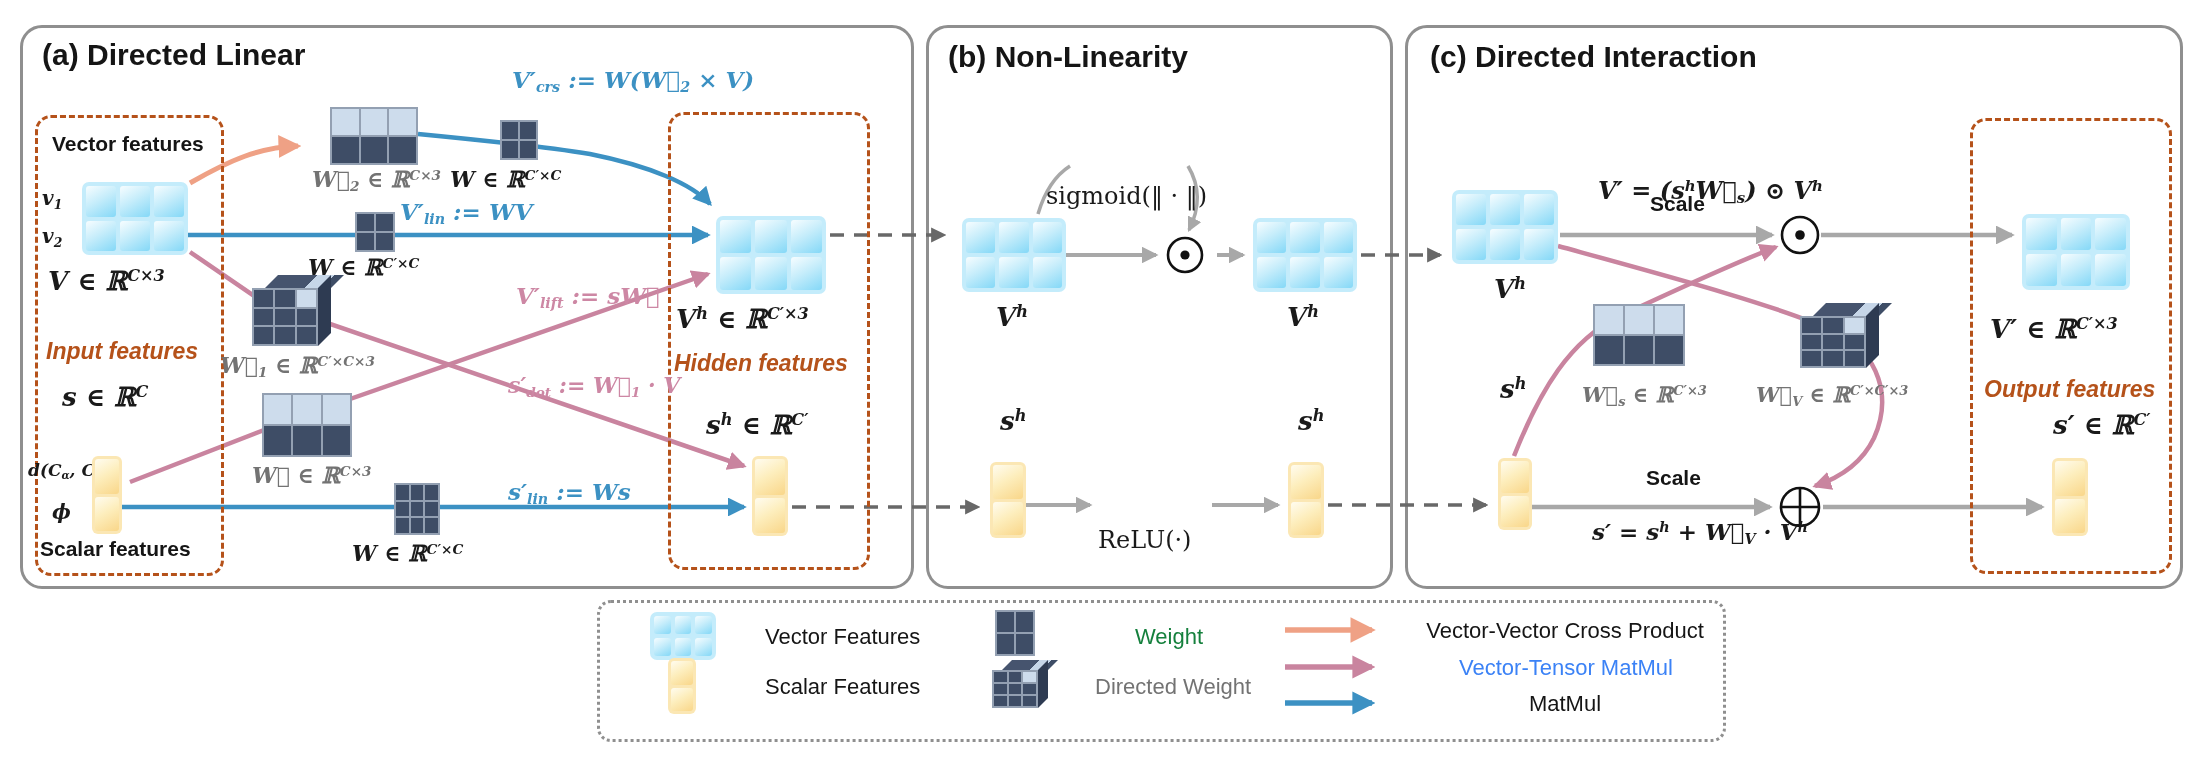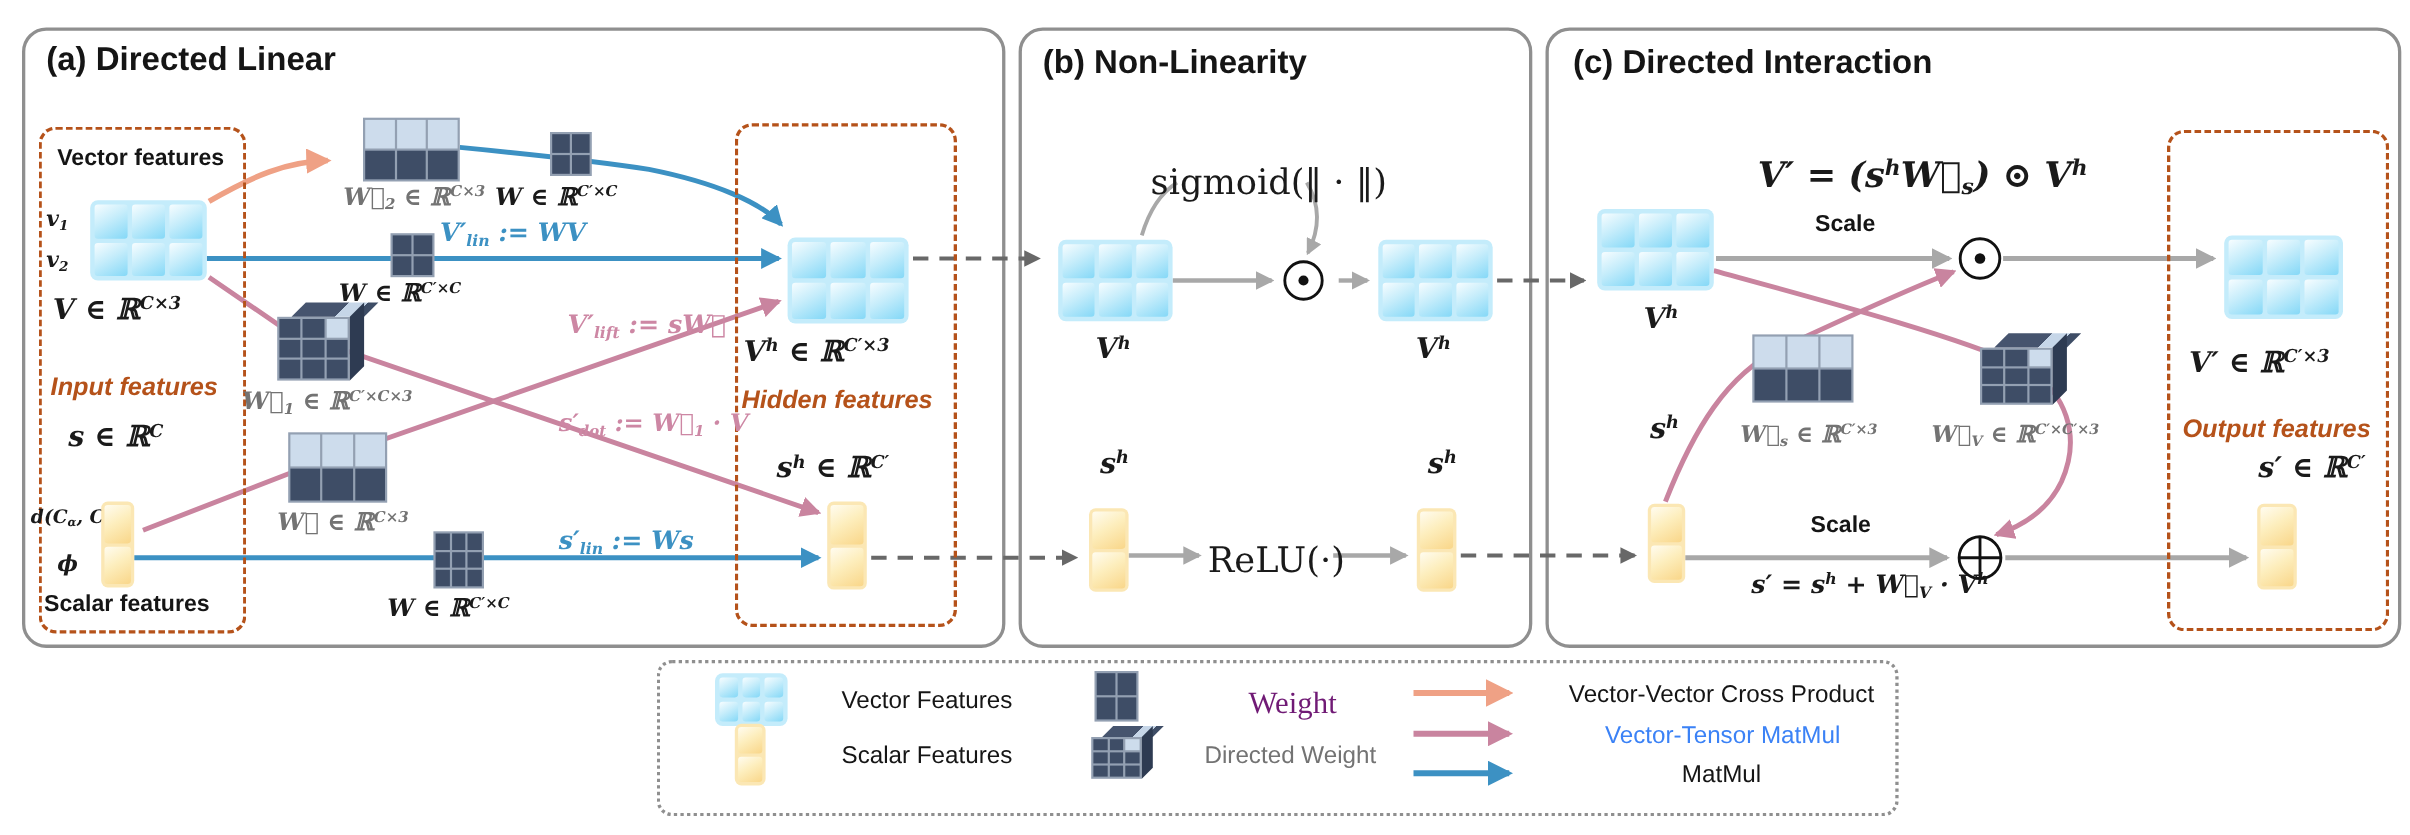--- a/index.html
+++ b/index.html
@@ -10,21 +10,21 @@
   .panel{position:absolute;border:3px solid #8f8f8f;border-radius:22px;background:transparent;z-index:0;}
   .fbox{position:absolute;border:3px dashed #b5521a;border-radius:16px;z-index:1;}
   .legendbox{position:absolute;border:3px dotted #8f8f8f;border-radius:14px;z-index:1;}
   .title{font-weight:700;font-size:30px;color:#151515;white-space:nowrap;}
   .blabel{font-weight:700;font-size:21px;color:#151515;white-space:nowrap;}
   .olabel{font-weight:700;font-style:italic;font-size:23px;color:#b5521a;white-space:nowrap;}
   .math{font-family:"DejaVu Serif",serif;font-style:italic;font-weight:700;color:#1a1a1a;white-space:nowrap;}
   .math sup{font-size:62%;vertical-align:0.55em;}
   .math sub{font-size:62%;vertical-align:-0.3em;}
   .mup{font-style:normal;font-weight:400;}
-  .m26{font-size:26px;} .m24{font-size:32px;} .m23{font-size:23px;} .m22{font-size:22px;}
+  .m26{font-size:26px;} .m24{font-size:24px;margin-top:36px;} .m23{font-size:23px;} .m22{font-size:22px;}
   .m21{font-size:21px;} .m20{font-size:20px;} .m17{font-size:17px;}
   .purple{color:#737373;} .blue{color:#3c91c3;} .pink{color:#cd87a4;}
   .ctr{text-align:center;}
   
   .vgrid{display:grid;gap:4px;padding:4px;background:#c4ecfb;border-radius:7px;box-sizing:border-box;}
   .vgrid i{display:block;background:linear-gradient(150deg,#f7fdff 0%,#c6edfb 45%,#84d8f7 100%);border-radius:3px;}
   .g2x3{grid-template-columns:repeat(3,1fr);grid-template-rows:repeat(2,1fr);}
   
   .sbar{display:grid;grid-template-rows:repeat(2,1fr);gap:3px;padding:3px;background:#fbe7b4;border-radius:6px;box-sizing:border-box;}
   .sbar i{display:block;background:linear-gradient(150deg,#fffcf0 0%,#fdeebd 45%,#f9d689 100%);border-radius:3px;}
@@ -148,20 +148,21 @@
       <i></i>
     </div>
   <div class="abs math m22 purple" style="left:312px;top:166px;"><span>W⃗</span><sub>2</sub><span> ∈ ℝ</span><sup>C×3</sup></div>
   <div class="abs math m22" style="left:450px;top:166px;"><span>W ∈ ℝ</span><sup>C′×C</sup></div>
   <div class="abs wgrid w2x2" style="left:500px;top:120px;width:38px;height:40px;">
       <i></i>
       <i></i>
       <i></i>
       <i></i>
     </div>
+  <div class="abs math m23 blue" style="left:512px;top:66px;"><span>V′</span><sub>crs</sub><span> := W(W⃗</span><sub>2</sub><span> × V)</span></div>
 
   <div class="abs wgrid w2x2" style="left:355px;top:212px;width:40px;height:40px;">
       <i></i>
       <i></i>
       <i></i>
       <i></i>
     </div>
   <div class="abs math m23 blue" style="left:400px;top:198px;"><span>V′</span><sub>lin</sub><span> := WV</span></div>
   <div class="abs math m22" style="left:308px;top:254px;"><span>W ∈ ℝ</span><sup>C′×C</sup></div>
 
@@ -341,21 +342,21 @@
       <i></i>
       <i></i>
     </div>
   <div class="abs" style="left:765px;top:674px;font-size:22px;color:#151515;">Scalar Features</div>
   <div class="abs wgrid w2x2" style="left:995px;top:610px;width:40px;height:46px;">
       <i></i>
       <i></i>
       <i></i>
       <i></i>
     </div>
-  <div class="abs" style="left:1135px;top:624px;font-size:28px;color:#701a75;font-family:Liberation Serif, serif;">Weight</div>
+  <div class="abs" style="left:1135px;top:624px;font-size:22px;color:#15803d;">Weight</div>
   <div class="cube small" style="left:992px;top:660px;">
     <div class="ctop" style="width:46px;"></div>
     <div class="crow">
         <div class="wgrid w3x3" style="width:46px;height:38px;">
           <i></i>
           <i></i>
           <i class="lt"></i>
           <i></i>
           <i></i>
           <i></i>

